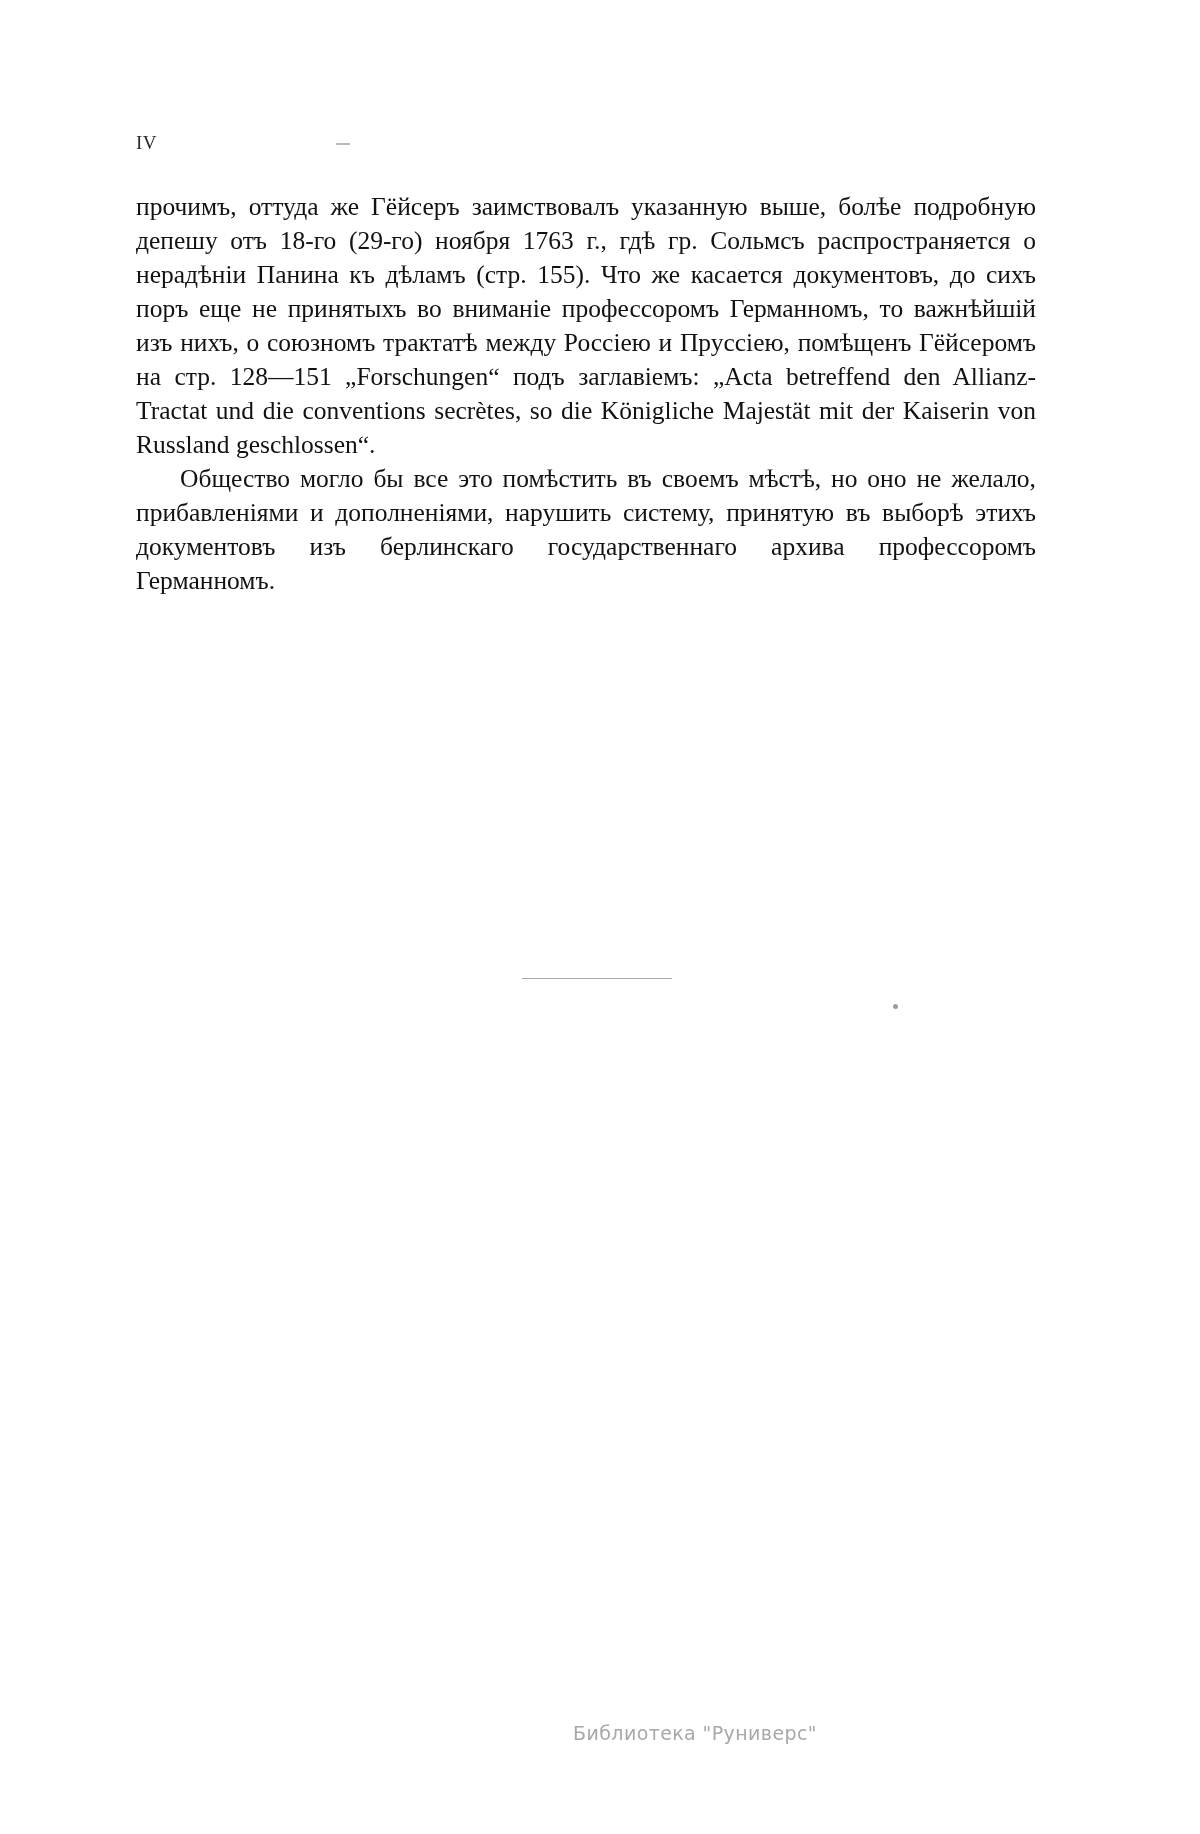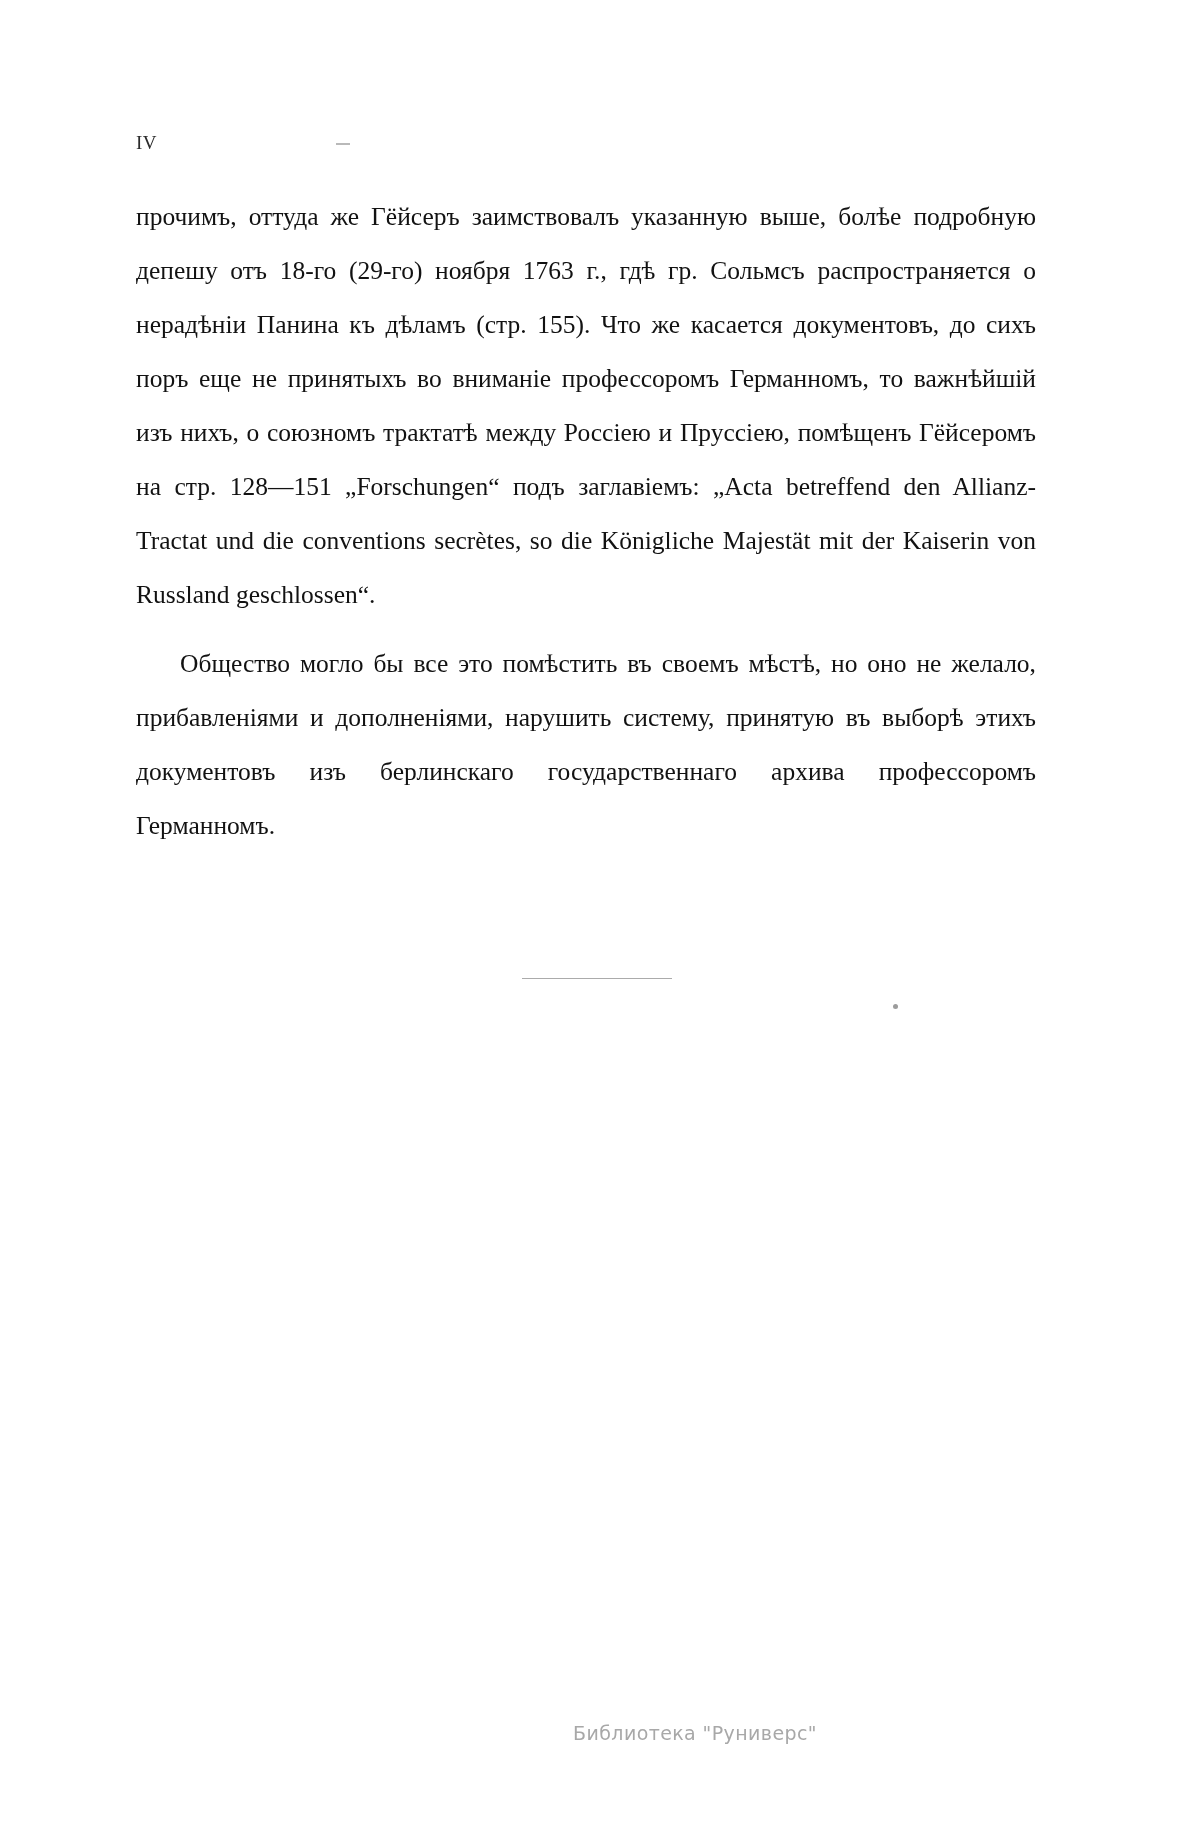--- a/index.html
+++ b/index.html
@@ -47,34 +47,34 @@
     height: 5px;
     border-radius: 50%;
     background: #9c9c9c;
   }
   .body-text {
     position: absolute;
     left: 136px;
     top: 190px;
     width: 900px;
     font-size: 25.5px;
-    line-height: 54px;
+    line-height: 34px;
     color: #121212;
   }
   .para {
     margin: 0;
     text-align: justify;
     text-justify: inter-word;
   }
   .para.first {
     text-indent: 0;
   }
   .para.second {
     text-indent: 44px;
-    margin-top: 15px;
+    margin-top: 0;
   }
   .rule {
     position: absolute;
     left: 522px;
     top: 978px;
     width: 150px;
     height: 1px;
     background: #8f8f8f;
     opacity: 0.75;
   }

